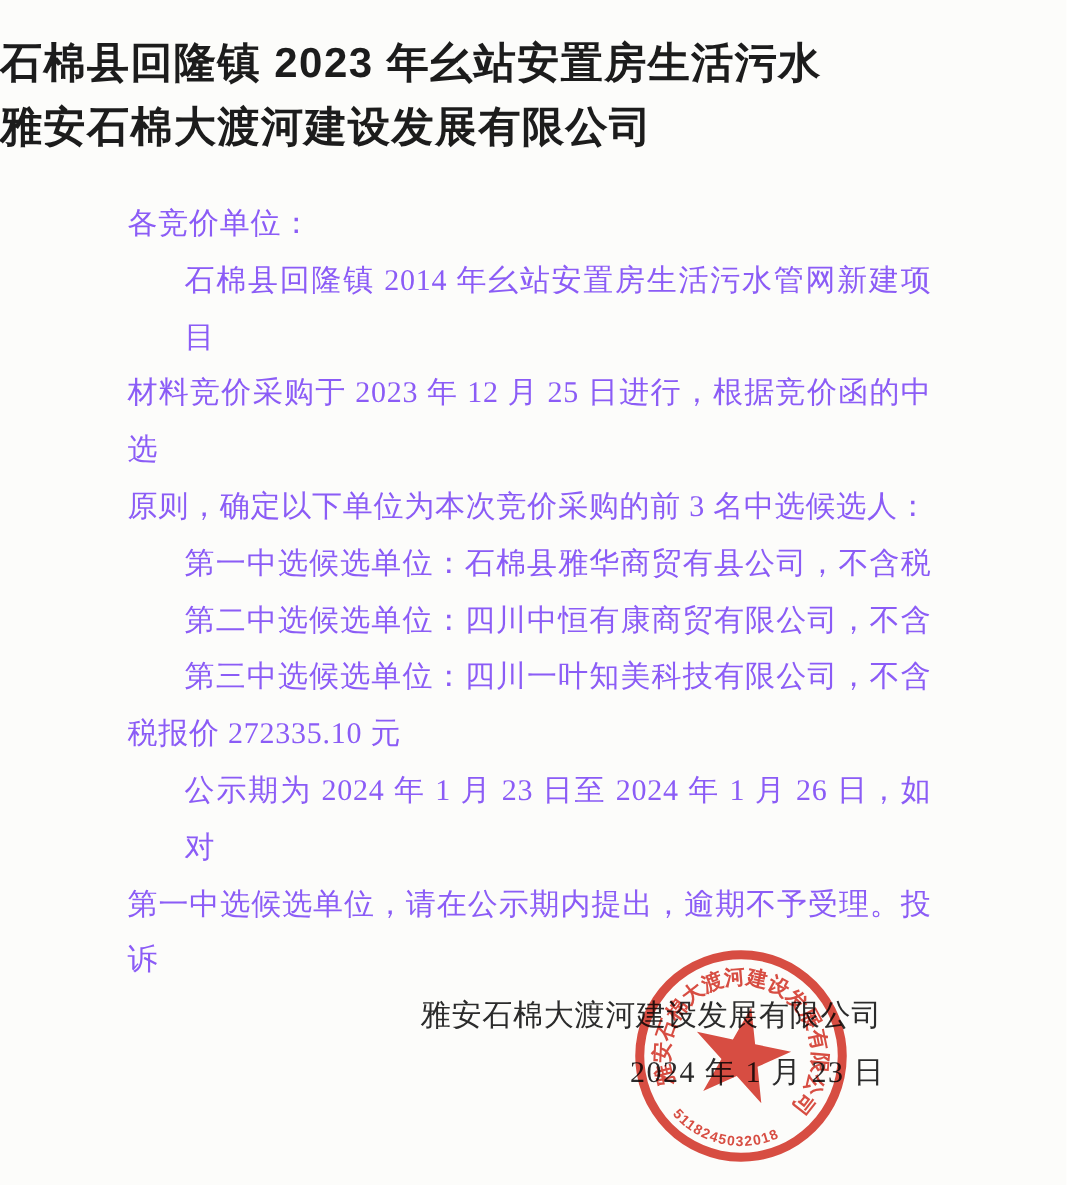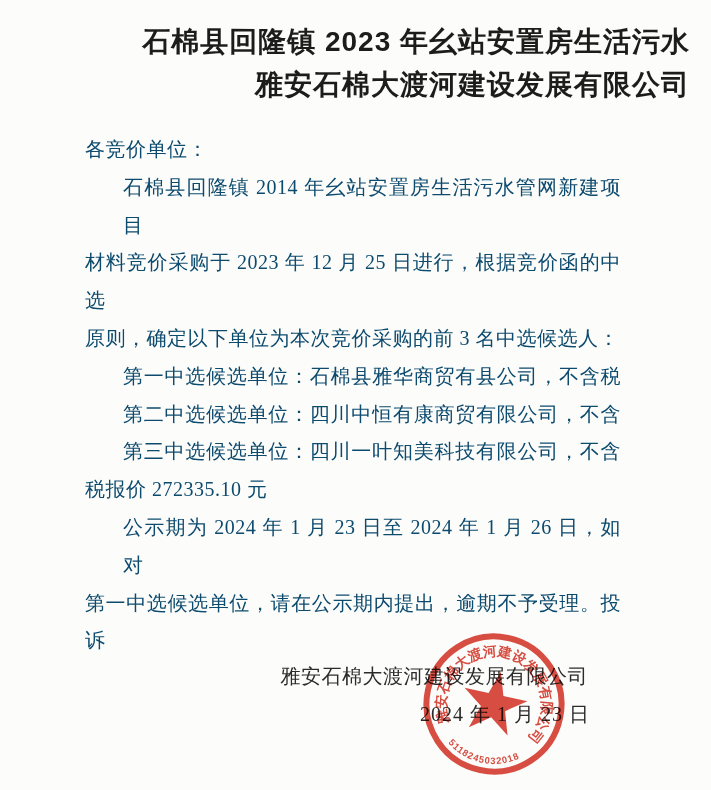--- a/index.html
+++ b/index.html
@@ -11,35 +11,35 @@
   }
   .page {
     position: relative;
     width: 711px; height: 790px;
     background: #fcfcfa;
     color: #2b2b2b;
   }
   .title {
     position: absolute;
     top: 20px; left: 0; width: 690px;
-    text-align: right;
+    text-align: left;
     font-family: "Liberation Sans", sans-serif;
     font-weight: bold;
     font-size: 28px;
     line-height: 43px;
     color: #1c1c1c;
     letter-spacing: 1px;
   }
   .body-text {
     position: absolute;
     top: 131px; left: 85px; width: 536px;
     font-size: 20px;
     line-height: 37.8px;
     letter-spacing: 0.5px;
-    color: #0c4a6e;
+    color: #8b5cf6;
   }
   .line { white-space: nowrap; }
   .line.indent { padding-left: 38px; }
   .line.fill {
     white-space: normal;
     text-align: justify;
     text-align-last: justify;
   }
   .signature-company {
     position: absolute;

